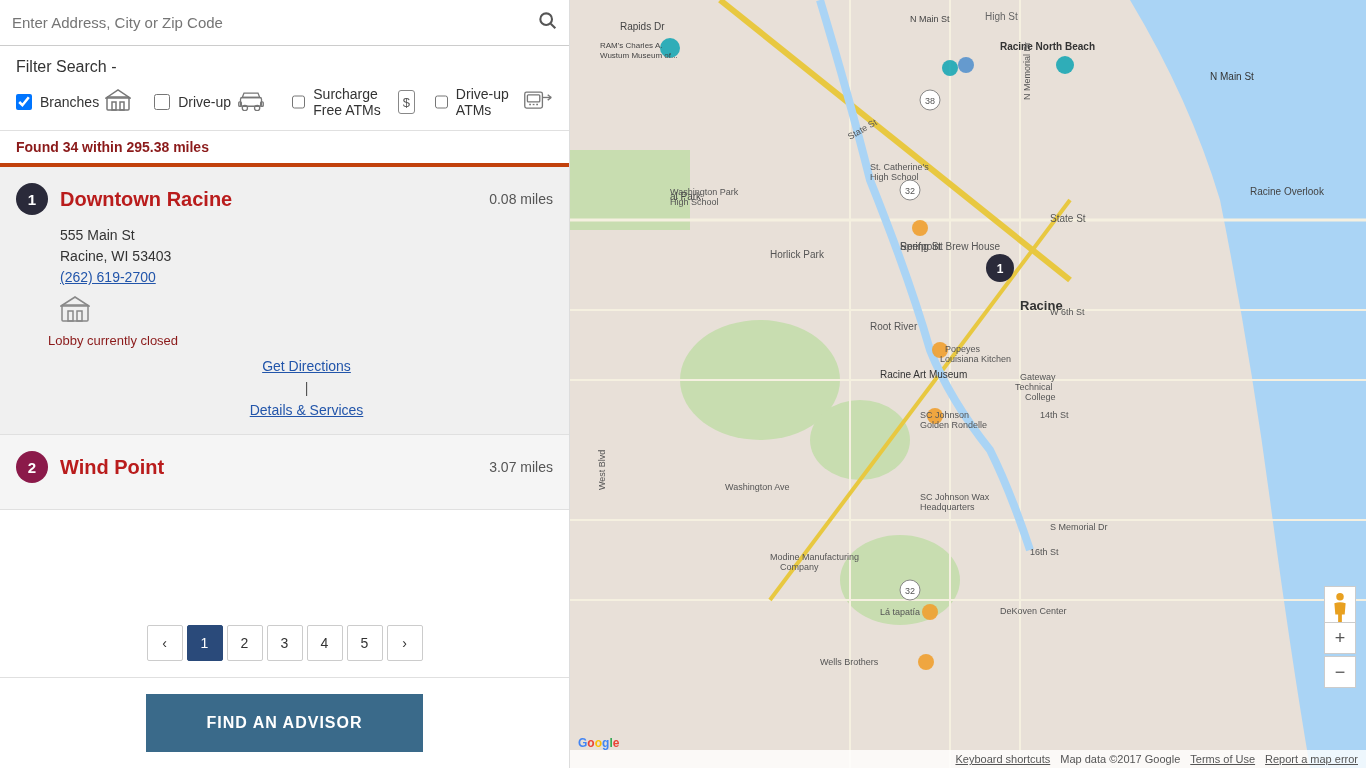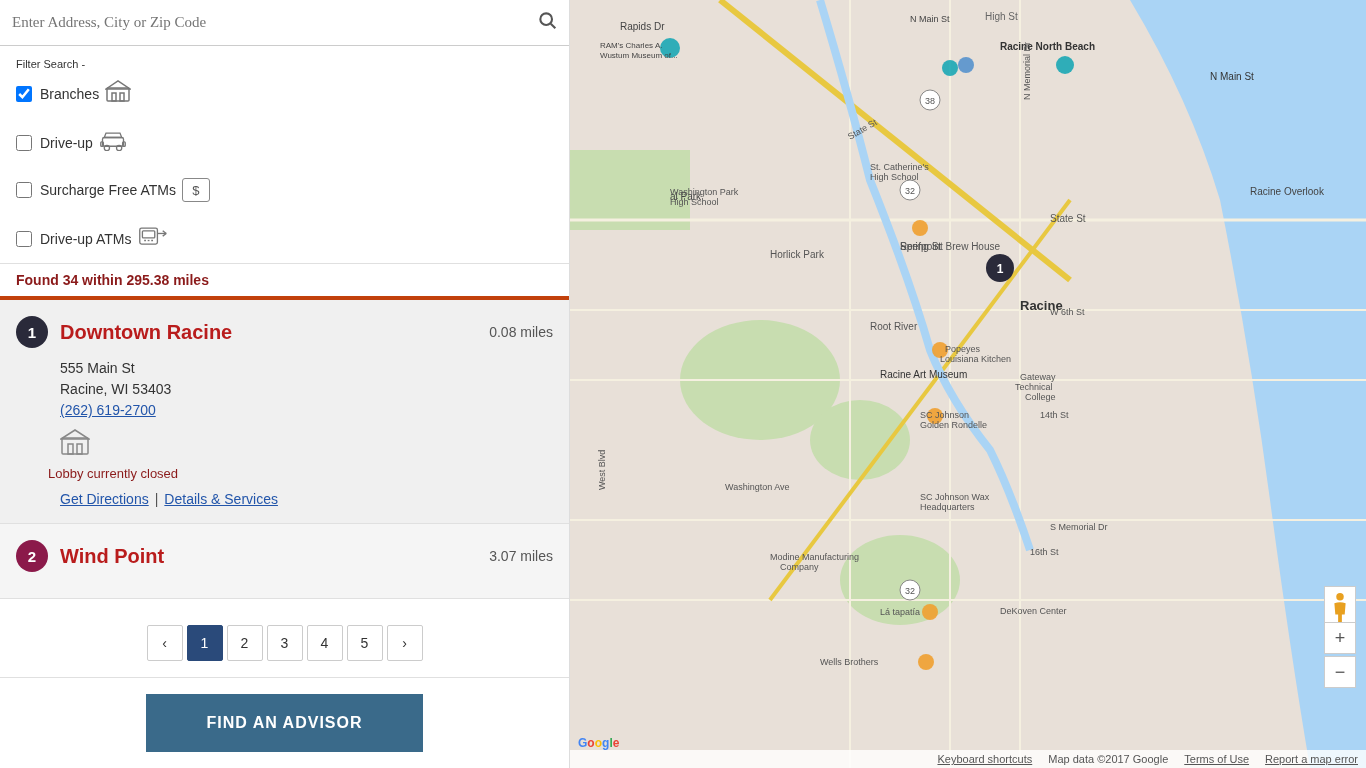--- a/index.html
+++ b/index.html
@@ -23,44 +23,43 @@
       border-bottom: 1px solid #ccc;
       padding: 10px 12px;
       gap: 8px;
     }
     .search-bar input {
       flex: 1;
       border: none;
       outline: none;
       font-size: 15px;
       color: #555;
-      font-family: Liberation Serif, serif;
     }
     .search-bar .search-icon-btn {
       background: none;
       border: none;
       cursor: pointer;
       color: #555;
       font-size: 18px;
     }
 
     
     .filter-section {
       padding: 12px 16px;
       border-bottom: 1px solid #e0e0e0;
     }
     .filter-title {
-      font-size: 11px;
+      font-size: 16px;
       color: #333;
       margin-bottom: 10px;
     }
     .filter-grid {
       display: grid;
-      grid-template-columns: 1fr;
-      gap: 24px 20px;
+      grid-template-columns: 1fr 1fr 1fr 1fr;
+      gap: 8px 20px;
     }
     .filter-item {
       display: flex;
       align-items: center;
       gap: 8px;
     }
     .filter-item input[type="checkbox"] {
       width: 16px;
       height: 16px;
       cursor: pointer;
@@ -168,20 +167,21 @@
       margin-left: 32px;
       color: #8b1a1a;
       font-size: 13px;
       margin-bottom: 10px;
     }
     .location-actions {
       margin-left: 44px;
       display: flex;
       gap: 6px;
       align-items: center;
+      flex-direction: column;
     }
     .location-actions a {
       color: #2255aa;
       text-decoration: underline;
       font-size: 14px;
       cursor: pointer;
     }
     .location-actions .divider {
       color: #555;
     }
@@ -280,21 +280,21 @@
       position: absolute;
       bottom: 0;
       left: 0;
       right: 0;
       background: rgba(255,255,255,0.8);
       padding: 3px 8px;
       font-size: 11px;
       color: #555;
       display: flex;
       justify-content: flex-end;
-      gap: 16px;
+      gap: 10px;
     }
     .map-footer a { color: #555; text-decoration: underline; cursor: pointer; }
 
     
     .map-svg {
       width: 100%;
       height: 100%;
     }
 
     .google-logo {

